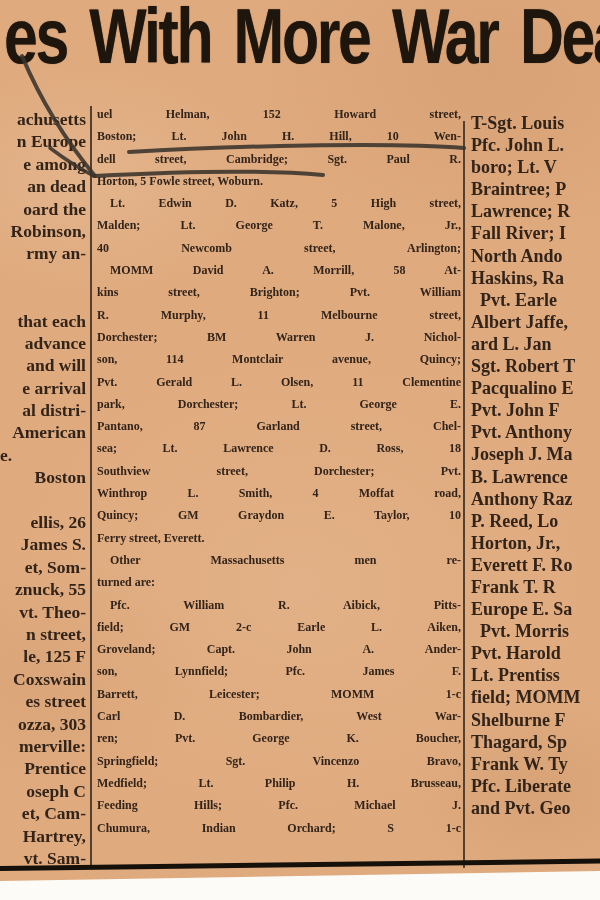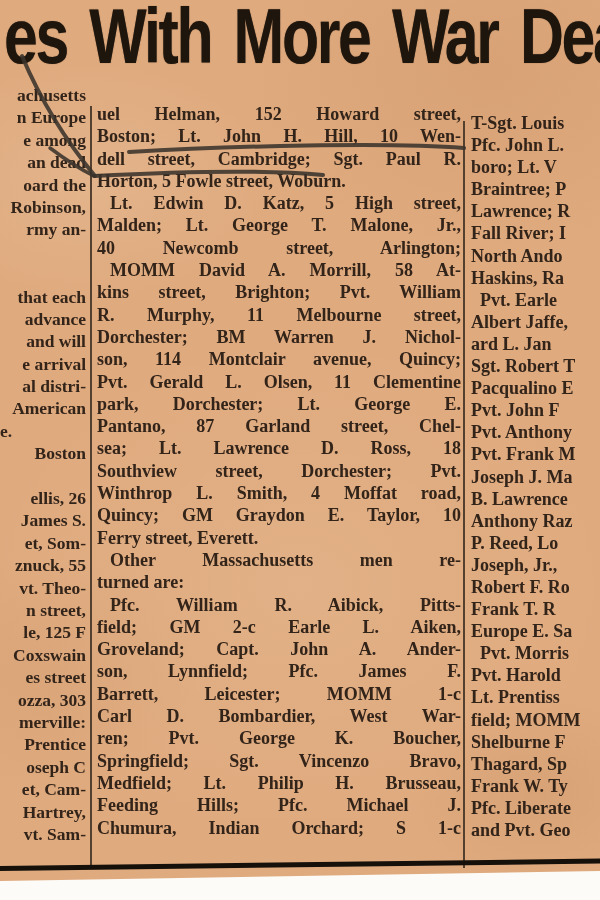--- a/index.html
+++ b/index.html
@@ -27,24 +27,24 @@
     font-family:"Liberation Sans","DejaVu Sans",sans-serif;
     font-weight:700;font-size:78px;line-height:96px;
     letter-spacing:-3px;word-spacing:10px;
     color:#1e150d;
     transform:scaleX(0.78);transform-origin:left top;
     margin-left:4px;
     text-shadow:0 0 1px rgba(30,21,13,0.6);
   }
   .col{position:absolute;color:#33241a;font-weight:700;}
   .col .line{overflow:hidden;}
-  .col-left{left:0;top:84px;width:86px;font-size:17.5px;}
+  .col-left{left:0;top:108px;width:86px;font-size:17.5px;}
   .col-left .line{height:22.4px;line-height:22.4px;text-align:right;white-space:nowrap;}
   .col-left .line.left-align{text-align:left;}
-  .col-mid{left:97px;top:103px;width:364px;font-size:18px;}
+  .col-mid{left:97px;top:103px;width:364px;font-size:12px;}
   .col-mid .line{height:22.3px;line-height:22.3px;text-align:justify;text-align-last:justify;}
   .col-mid .line.flush{text-align-last:left;}
   .col-mid .line.para{text-indent:13px;}
   .col-right{left:471px;top:112px;width:129px;font-size:18px;}
   .col-right .line{height:22.1px;line-height:22.1px;white-space:nowrap;}
   .vrule{position:absolute;width:2px;background:#54402e;}
   .vrule1{left:90px;top:106px;height:762px;}
   .vrule2{left:463px;top:121px;height:747px;}
   .pen{position:absolute;left:0;top:0;pointer-events:none;}
   .bottom-rule{
@@ -147,27 +147,26 @@
       <div class="line">Fall River; I</div>
       <div class="line">North Ando</div>
       <div class="line">Haskins, Ra</div>
       <div class="line">&nbsp;&nbsp;Pvt. Earle</div>
       <div class="line">Albert Jaffe,</div>
       <div class="line">ard L. Jan</div>
       <div class="line">Sgt. Robert T</div>
       <div class="line">Pacqualino E</div>
       <div class="line">Pvt. John F</div>
       <div class="line">Pvt. Anthony</div>
-      <div class="line">Pvt. Frank M</div>
       <div class="line">Joseph J. Ma</div>
       <div class="line">B. Lawrence</div>
       <div class="line">Anthony Raz</div>
       <div class="line">P. Reed, Lo</div>
-      <div class="line">Joseph, Jr.,</div>
-      <div class="line">Robert F. Ro</div>
+      <div class="line">Horton, Jr.,</div>
+      <div class="line">Everett F. Ro</div>
       <div class="line">Frank T. R</div>
       <div class="line">Europe E. Sa</div>
       <div class="line">&nbsp;&nbsp;Pvt. Morris</div>
       <div class="line">Pvt. Harold</div>
       <div class="line">Lt. Prentiss</div>
       <div class="line">field; MOMM</div>
       <div class="line">Shelburne F</div>
       <div class="line">Thagard, Sp</div>
       <div class="line">Frank W. Ty</div>
       <div class="line">Pfc. Liberate</div>

